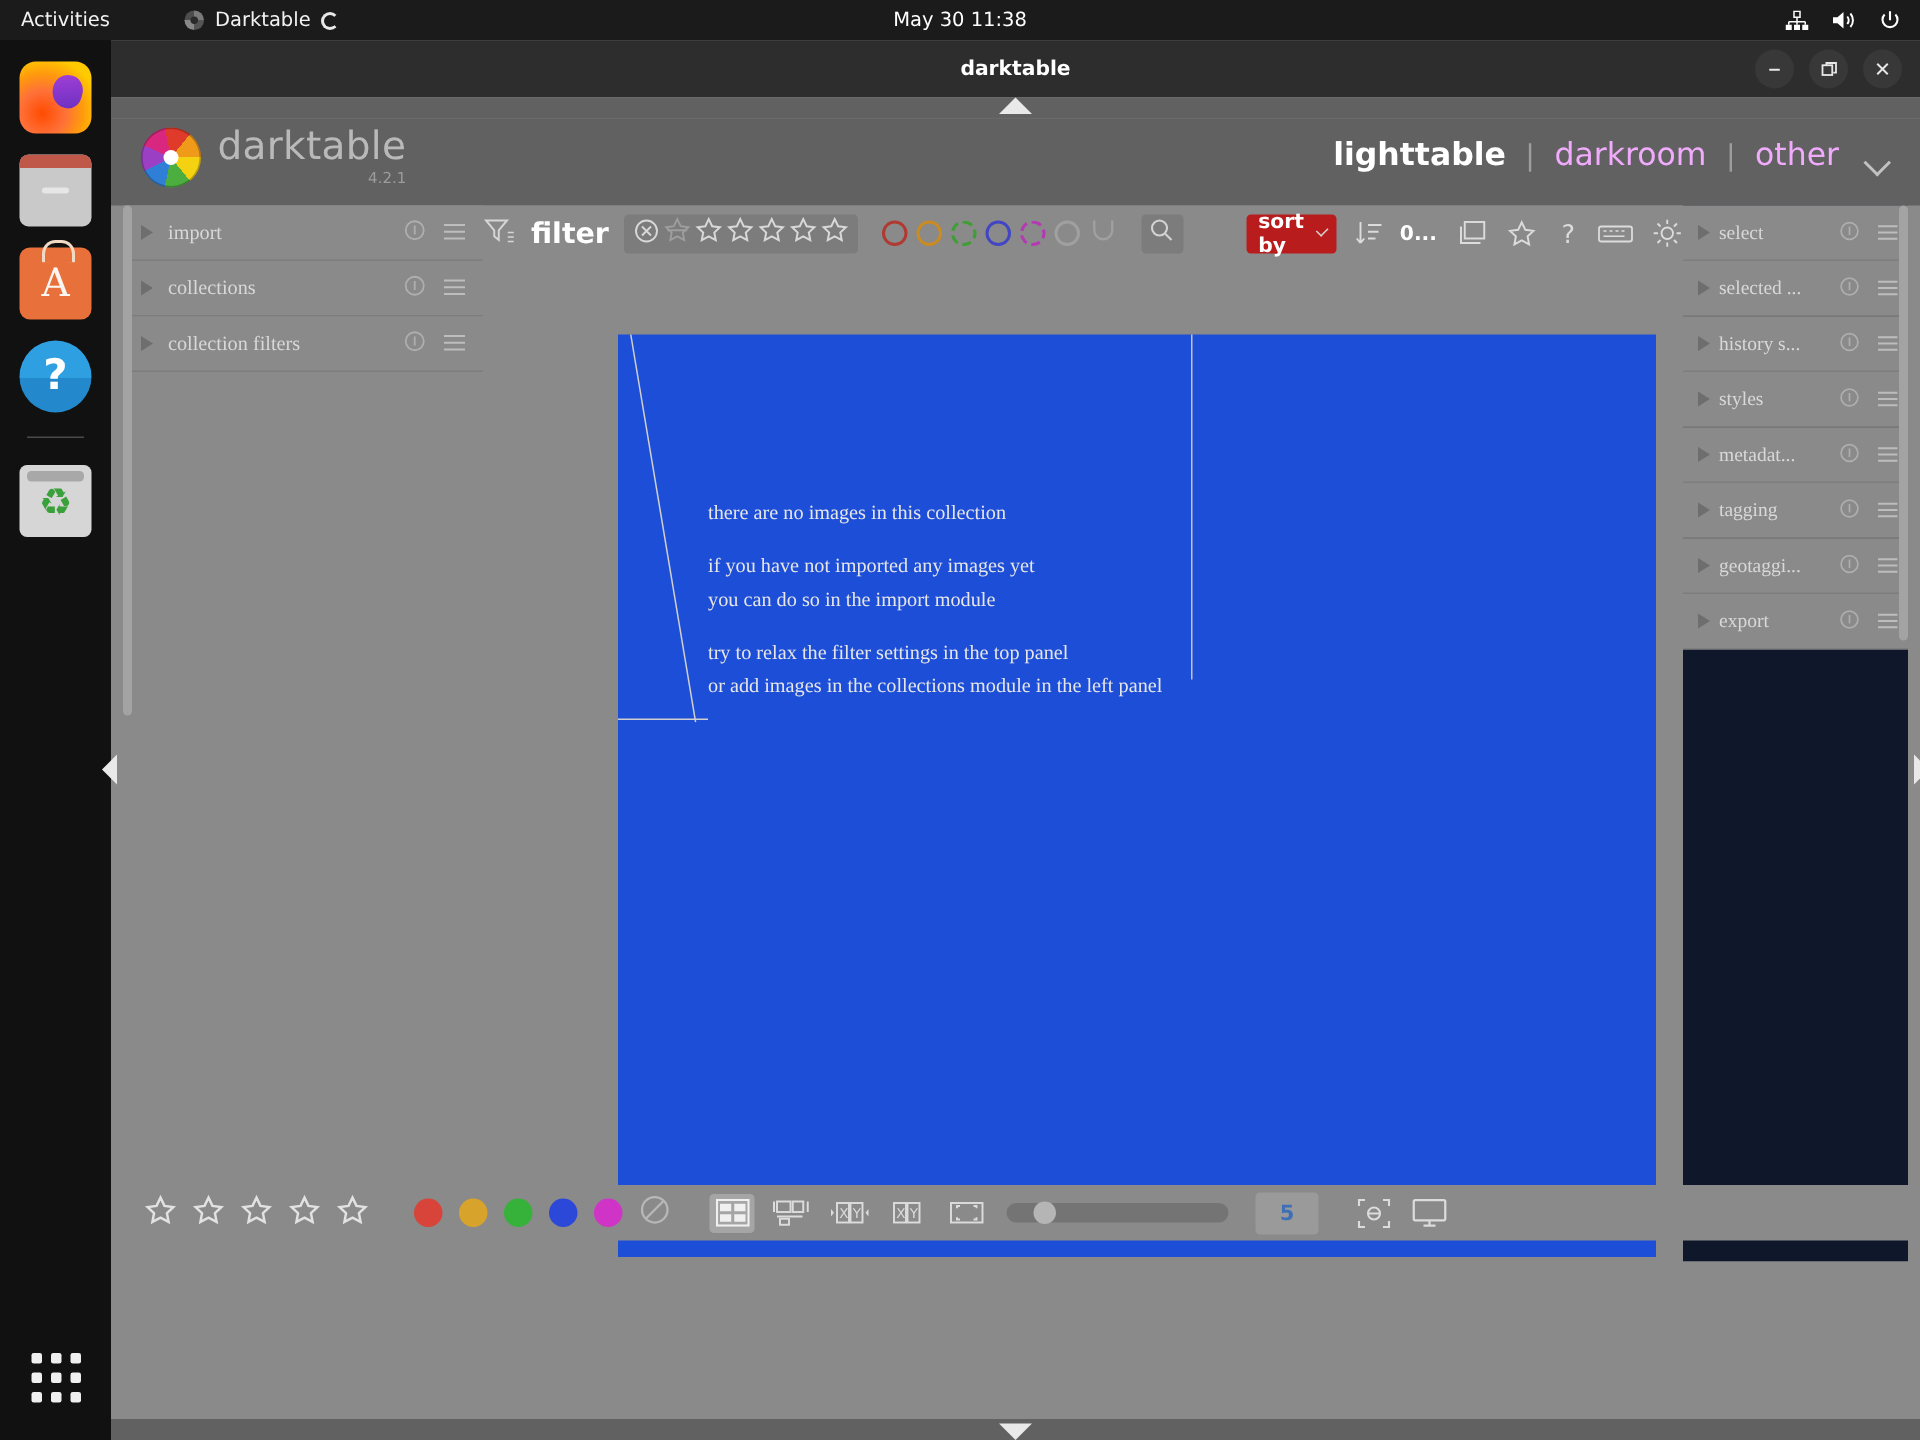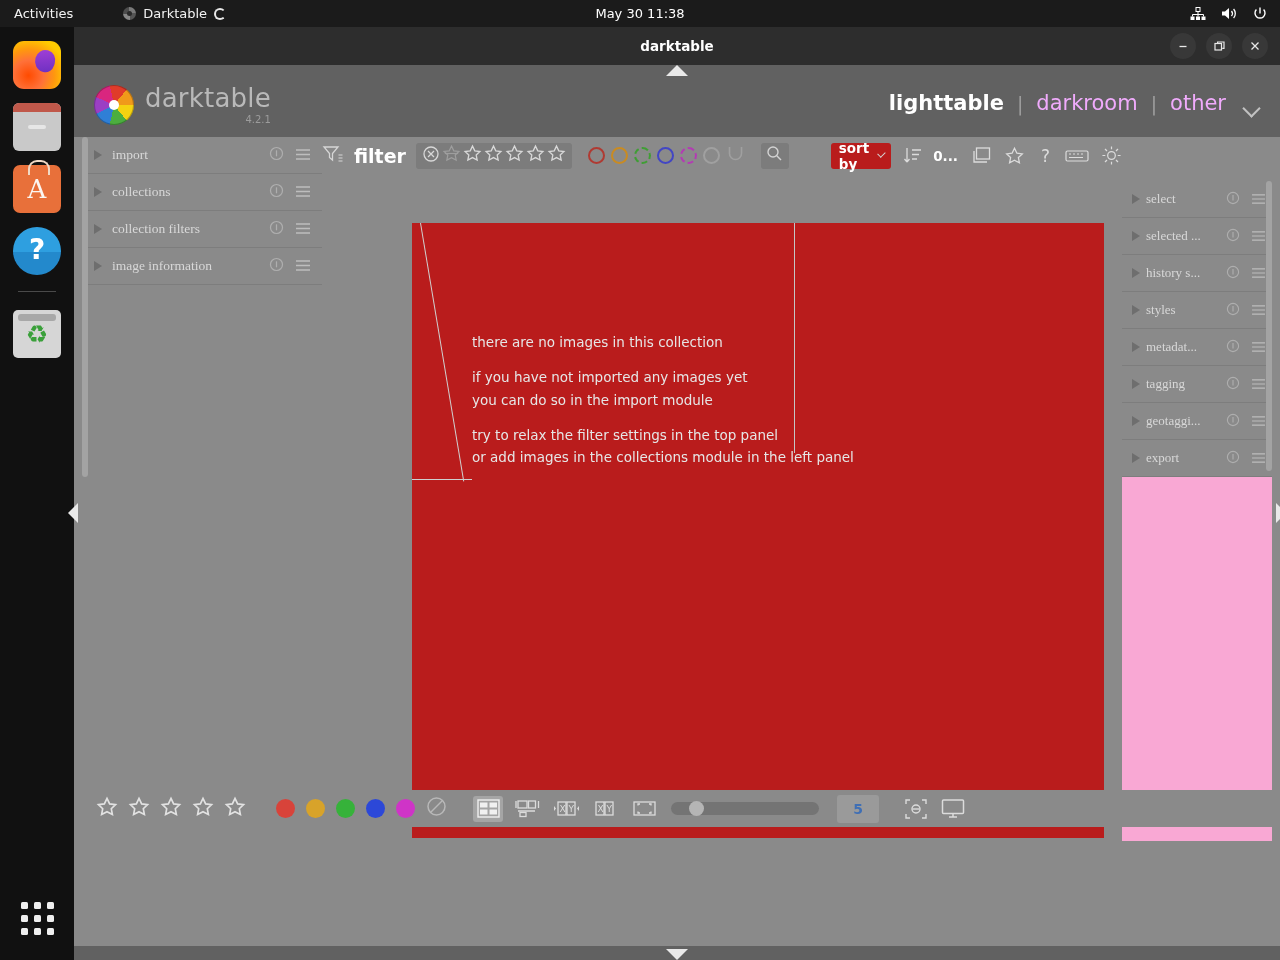--- a/index.html
+++ b/index.html
@@ -122,21 +122,21 @@
   .mod-row { height:37px; border-bottom:1px solid #7d7d7d; display:flex; align-items:center;
      padding: 0 11px 0 12px; gap:10px; background:#8a8a8a; }
   .mod-arrow { width:0;height:0;border-top:5px solid transparent;border-bottom:5px solid transparent;
      border-left:8px solid #6e6e6e; flex:none; }
   .mod-label { flex:1; font-size:13.5px; color:#d8d8d8; white-space:nowrap; overflow:hidden;font-family:Liberation Serif, serif; }
   .mod-icons { display:flex; gap:11px; align-items:center; }
   .ic-info, .ic-ham { opacity:.85; }
 
   #leftscroll { position:absolute; left:0; top:0; width:6px; height:340px; background:#a3a3a3; border-radius:3px; }
 
-  #rightpanel { position:absolute; right:8px; top:72px; width:150px; bottom:12px; background:#f9a8d4;margin-top:44px; }
+  #rightpanel { position:absolute; right:8px; top:72px; width:150px; bottom:12px; background:#0f172a; }
   #rightpanel .mod-row { padding: 0 6px 0 10px; gap:6px; }
   #rightpanel .mod-label { font-size:13px; }
   #rightscroll { position:absolute; right:0; top:0; width:6px; height:290px; background:#a3a3a3; border-radius:3px; }
 
   
   #filterbar { position:absolute; left:248px; right:158px; top:72px; height:37px;
      display:flex; align-items:center; background:#8a8a8a; }
   .fb-label { font-size:19px; color:#ffffff; font-weight:bold; margin: 0 10px 0 10px; }
   .rating-box { background:#7c7c7c; border-radius:3px; display:flex; align-items:center;
      gap:2px; padding:2px 6px; height:26px; }
@@ -147,21 +147,21 @@
   .sortgroup { display:flex; align-items:center; gap:0; margin-left:42px; }
   .sortby-btn { display:flex; align-items:center; gap:7px; background:#b91c1c; border-radius:3px;
      height:26px; padding:0 8px; }
   .sortby-txt { font-size:13.5px; color:#ffffff; font-weight:bold; }
   .mini-chev { width:7px;height:7px;border-right:1.6px solid #d6d6d6;border-bottom:1.6px solid #d6d6d6;
      transform:rotate(45deg); margin-top:-4px; }
   .sortvalue { font-size:13.5px; color:#ffffff; font-weight:bold; margin: 0 10px 0 10px; }
   .tb-icon { display:flex; align-items:center; justify-content:center; margin-left:12px; }
 
   
-  #center { position:absolute; left:338px; top:158px; right:176px; bottom:122px; background:#b91c1c; }
+  #center { position:absolute; left:338px; top:158px; right:176px; bottom:122px; background:#1d4ed8;font-family:Liberation Serif, serif; }
   #emptymsg { position:absolute; left:60px; top:108px; color:#e6e6e6; font-size:13.5px; line-height:1.65;
      white-space:nowrap; }
   #emptymsg .gap { height:13px; }
   .deco-diag { position:absolute; left:8px; top:0px; width:1px; height:262px; background:#d0d0d0;
      transform: rotate(-9.5deg); transform-origin: top center; }
   .deco-vert { position:absolute; left:382px; top:0; width:1px; height:230px; background:#c5c5c5; }
   .deco-horiz { position:absolute; left:0px; top:256px; width:60px; height:1px; background:#cfcfcf; }
 
   
   #bottombar { position:absolute; left:8px; right:8px; bottom:133px; height:37px;
@@ -329,33 +329,20 @@
           <span class="mod-icons">
             <span class="ic-info"><svg width="15" height="15" viewBox="0 0 15 15">
                   <circle cx="7.5" cy="7.5" r="6" fill="none" stroke="#b5b5b5" stroke-width="1.2"></circle>
                   <path d="M7.5 4.3v6" stroke="#b5b5b5" stroke-width="1.2"></path>
                 </svg></span>
             <span class="ic-ham"><svg width="16" height="13" viewBox="0 0 16 13">
                   <path d="M1 2h14M1 6.5h14M1 11h14" stroke="#c6c6c6" stroke-width="1.3"></path>
                 </svg></span>
           </span>
         </div>
-        <div class="mod-row">
-          <span class="mod-arrow"></span>
-          <span class="mod-label">image information</span>
-          <span class="mod-icons">
-            <span class="ic-info"><svg width="15" height="15" viewBox="0 0 15 15">
-                  <circle cx="7.5" cy="7.5" r="6" fill="none" stroke="#b5b5b5" stroke-width="1.2"></circle>
-                  <path d="M7.5 4.3v6" stroke="#b5b5b5" stroke-width="1.2"></path>
-                </svg></span>
-            <span class="ic-ham"><svg width="16" height="13" viewBox="0 0 16 13">
-                  <path d="M1 2h14M1 6.5h14M1 11h14" stroke="#c6c6c6" stroke-width="1.3"></path>
-                </svg></span>
-          </span>
-        </div>
       </div>
 
       <div id="filterbar">
         <span>
           <svg width="22" height="20" viewBox="0 0 22 20">
               <path d="M2 3h14l-5.5 6.5V16L7.5 13.5V9.5z" fill="none" stroke="#d6d6d6" stroke-width="1.3"></path>
               <path d="M16.5 11h4M16.5 14h4M16.5 17h4" stroke="#d6d6d6" stroke-width="1.1"></path>
             </svg>
         </span>
         <span class="fb-label">filter</span>

